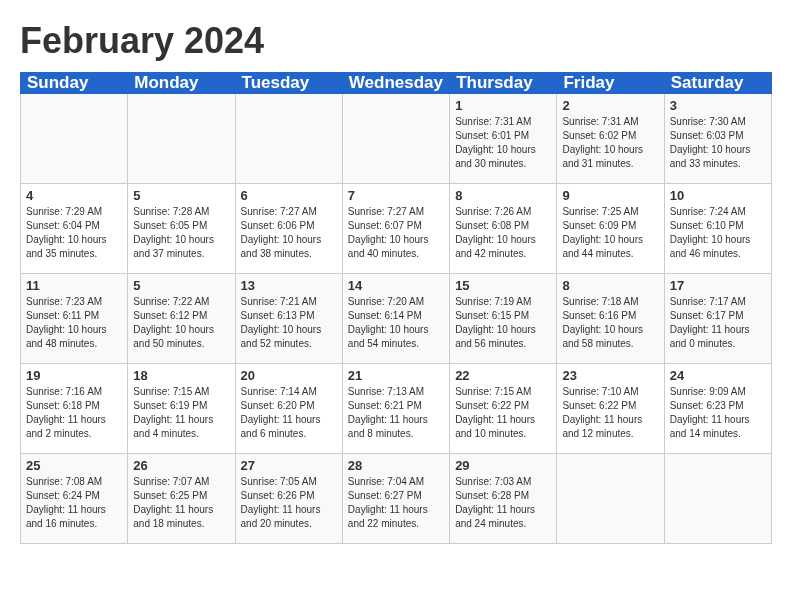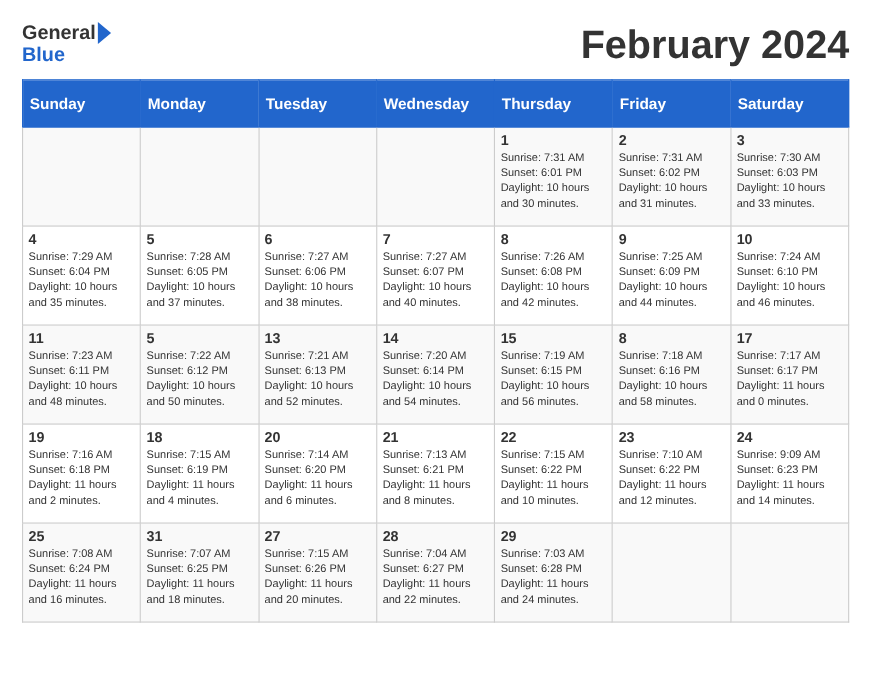--- a/index.html
+++ b/index.html
@@ -47,23 +47,23 @@
       font-size: 16px;
       color: #333;
     }
     table {
       width: 100%;
       border-collapse: collapse;
     }
     thead th {
       background: #2266cc;
       color: #fff;
-      font-size: 14px;
+      font-size: 17px;
       font-weight: bold;
-      padding: 13px 6px;
+      padding: 0 6px;
       text-align: left;
       border: 1px solid #2266cc;
     }
     tbody td {
       border: 1px solid #ccc;
       vertical-align: top;
       padding: 4px 5px;
       font-size: 10.5px;
       color: #333;
       width: calc(100% / 7);
@@ -80,33 +80,20 @@
       line-height: 1.4;
       color: #333;
     }
     tbody tr:nth-child(odd) td { background: #f9f9f9; }
     tbody tr:nth-child(even) td { background: #fff; }
   </style>
 </head>
 <body>
 
 <div class="header">
-  <div class="logo">
-    <div>
-      <div style="display:flex;align-items:center;">
-        <span class="logo-text">
-          <span style="color:#333;">General</span>
-        </span>
-        <div class="logo-arrow"></div>
-      </div>
-      <div style="display:flex;align-items:center;margin-top:0px;">
-        <span class="logo-text logo-blue">Blue</span>
-      </div>
-    </div>
-  </div>
   <div class="title-block">
     <div class="month-title">February 2024</div>
   </div>
 </div>
 
 <table>
   <thead>
     <tr id="weekday-header">
         <th>Sunday</th>
         <th>Monday</th>
@@ -275,28 +262,28 @@
         </td>
       </tr>
       <tr>
         <td>
           <span class="day-number">25</span>
           <div class="day-info">Sunrise: 7:08 AM
 Sunset: 6:24 PM
 Daylight: 11 hours and 16 minutes.</div>
         </td>
         <td>
-          <span class="day-number">31</span>
+          <span class="day-number">26</span>
           <div class="day-info">Sunrise: 7:07 AM
 Sunset: 6:25 PM
 Daylight: 11 hours and 18 minutes.</div>
         </td>
         <td>
           <span class="day-number">27</span>
-          <div class="day-info">Sunrise: 7:15 AM
+          <div class="day-info">Sunrise: 7:05 AM
 Sunset: 6:26 PM
 Daylight: 11 hours and 20 minutes.</div>
         </td>
         <td>
           <span class="day-number">28</span>
           <div class="day-info">Sunrise: 7:04 AM
 Sunset: 6:27 PM
 Daylight: 11 hours and 22 minutes.</div>
         </td>
         <td>

